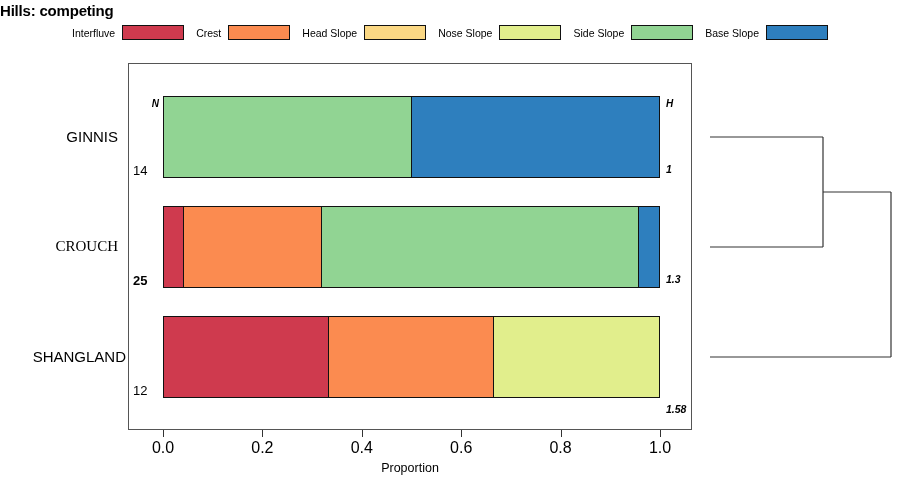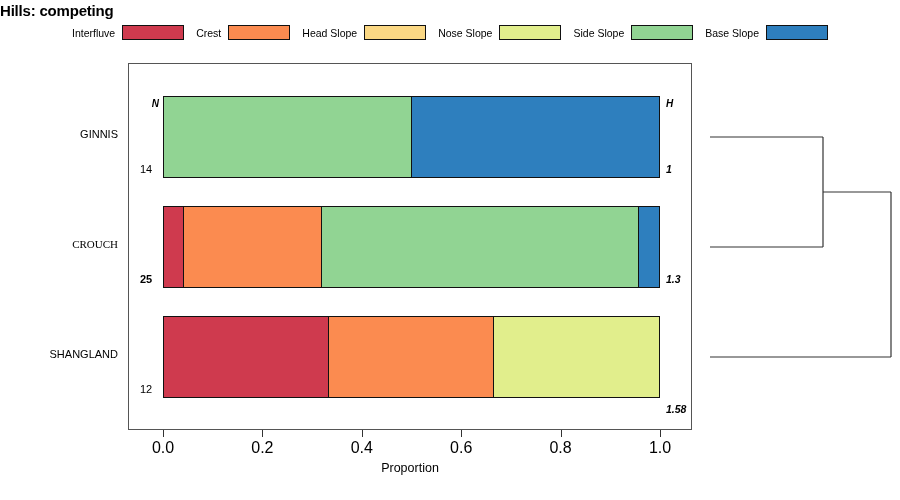--- a/index.html
+++ b/index.html
@@ -81,27 +81,27 @@
     box-sizing: border-box;
     border-right: 1.6px solid #111111;
   }
   .bar-seg:last-child { border-right: none; }
 
   .row-name {
     position: absolute;
     left: 0;
     width: 118px;
     text-align: right;
-    font-size: 11px;
+    font-size: 15px;
     white-space: nowrap;
   }
   .row-n {
     position: absolute;
-    font-size: 11px;
-    text-align: center;
+    font-size: 13px;
+    text-align: left;
     width: 26px;
     left: 133px;
   }
   .row-h {
     position: absolute;
     font-size: 10.5px;
     font-style: italic;
     font-weight: bold;
     text-align: left;
     left: 666px;
@@ -212,21 +212,21 @@
     </div>
     <div class="row-name" style="top: 238px; font-family: Liberation Serif, serif;">CROUCH</div>
     <div class="row-n" style="top: 273px; font-weight: bold;">25</div>
     <div class="row-h" style="top: 273px;">1.3</div>
     <div class="bar-track" style="top: 206px;">
       <div class="bar-seg" title="Interfluve: 0.04" style="background: rgb(207, 58, 78); width: 19.88px;"></div>
       <div class="bar-seg" title="Crest: 0.28" style="background: rgb(251, 139, 80); width: 139.16px;"></div>
       <div class="bar-seg" title="Side Slope: 0.64" style="background: rgb(145, 212, 147); width: 318.08px;"></div>
       <div class="bar-seg" title="Base Slope: 0.04" style="background: rgb(46, 127, 190); width: 19.88px; border-right: none;"></div>
     </div>
-    <div class="row-name" style="top: 348px;">SHANGLAND</div>
+    <div class="row-name" style="top: 348px; padding-left: 8px;">SHANGLAND</div>
     <div class="row-n" style="top: 383px;">12</div>
     <div class="row-h" style="top: 383px; margin-top: 20px;">1.58</div>
     <div class="bar-track" style="top: 316px;">
       <div class="bar-seg" title="Interfluve: 0.3333" style="background: rgb(207, 58, 78); width: 165.65px;"></div>
       <div class="bar-seg" title="Crest: 0.3333" style="background: rgb(251, 139, 80); width: 165.65px;"></div>
       <div class="bar-seg" title="Nose Slope: 0.3334" style="background: rgb(225, 238, 140); width: 165.7px; border-right: none;"></div>
     </div>
   </div>
 
 <div id="x-axis">

